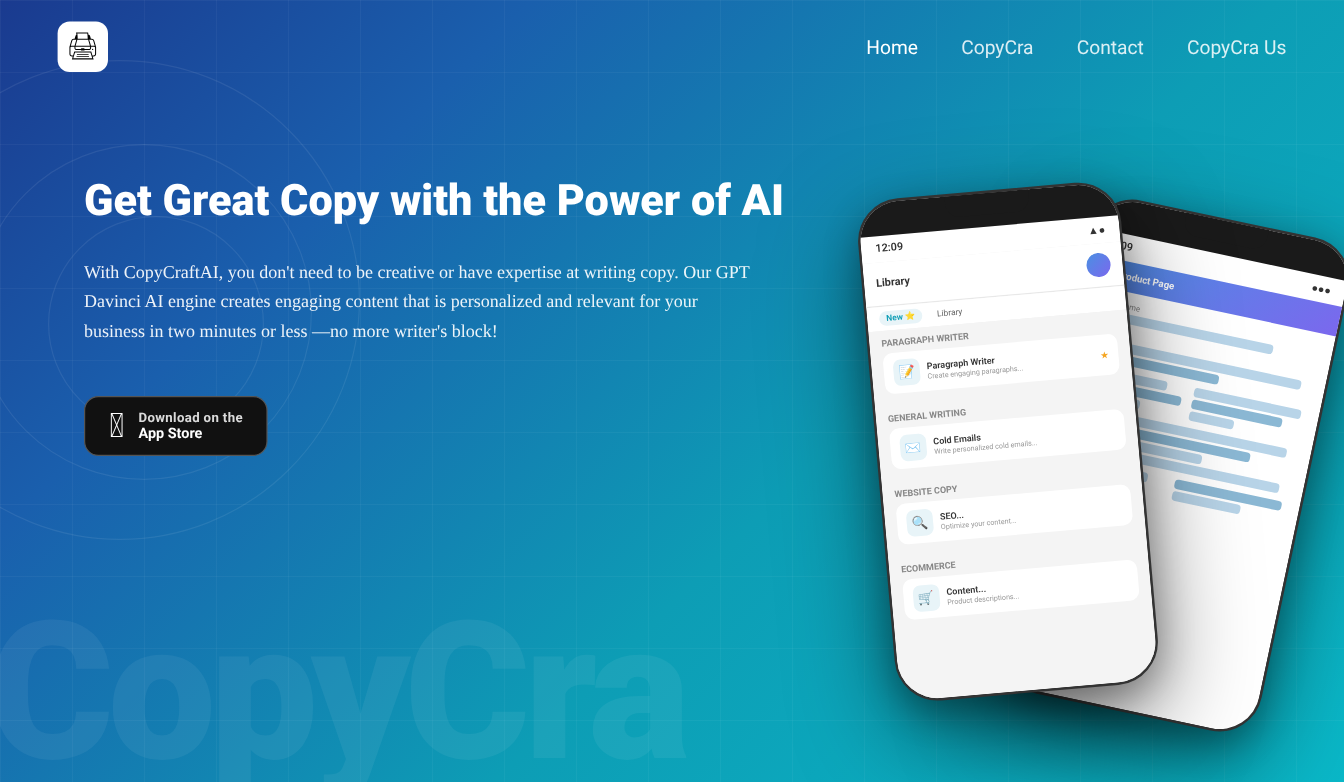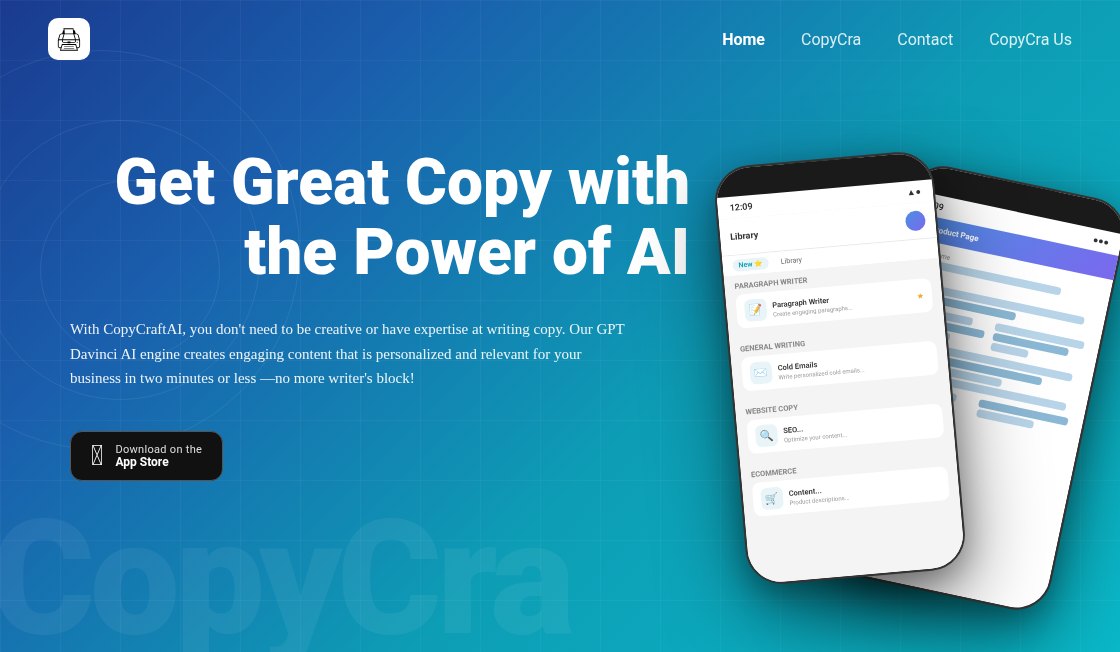--- a/index.html
+++ b/index.html
@@ -104,45 +104,44 @@
     .nav-link {
       color: rgba(255,255,255,0.85);
       text-decoration: none;
       font-size: 16px;
       font-weight: 400;
       cursor: pointer;
     }
 
     .nav-link.active {
       color: white;
-      font-weight: 700;
+      font-weight: 400;
     }
 
     
     .hero {
       position: relative;
       z-index: 5;
       display: flex;
       align-items: flex-start;
       padding: 60px 70px 0 70px;
       height: calc(652px - 80px);
     }
 
     .hero-content {
       flex: 0 0 620px;
       padding-top: 10px;
     }
 
     .hero-title {
-      font-size: 64px;
+      font-size: 36px;
       font-weight: 900;
       color: white;
       line-height: 1.1;
       margin-bottom: 28px;
-      text-align: right;
     }
 
     .hero-subtitle {
       font-size: 15px;
       color: rgba(255,255,255,0.92);
       line-height: 1.65;
       max-width: 560px;
       margin-bottom: 40px;
       font-family: Liberation Serif, serif;
     }
@@ -167,21 +166,21 @@
     }
 
     .app-store-text {
       display: flex;
       flex-direction: column;
     }
 
     .app-store-small {
       font-size: 11px;
       color: rgba(255,255,255,0.85);
-      font-weight: 400;
+      font-weight: 700;
       letter-spacing: 0.3px;
     }
 
     .app-store-large {
       font-size: 12px;
       color: white;
       font-weight: 700;
       line-height: 1.1;
     }
 

